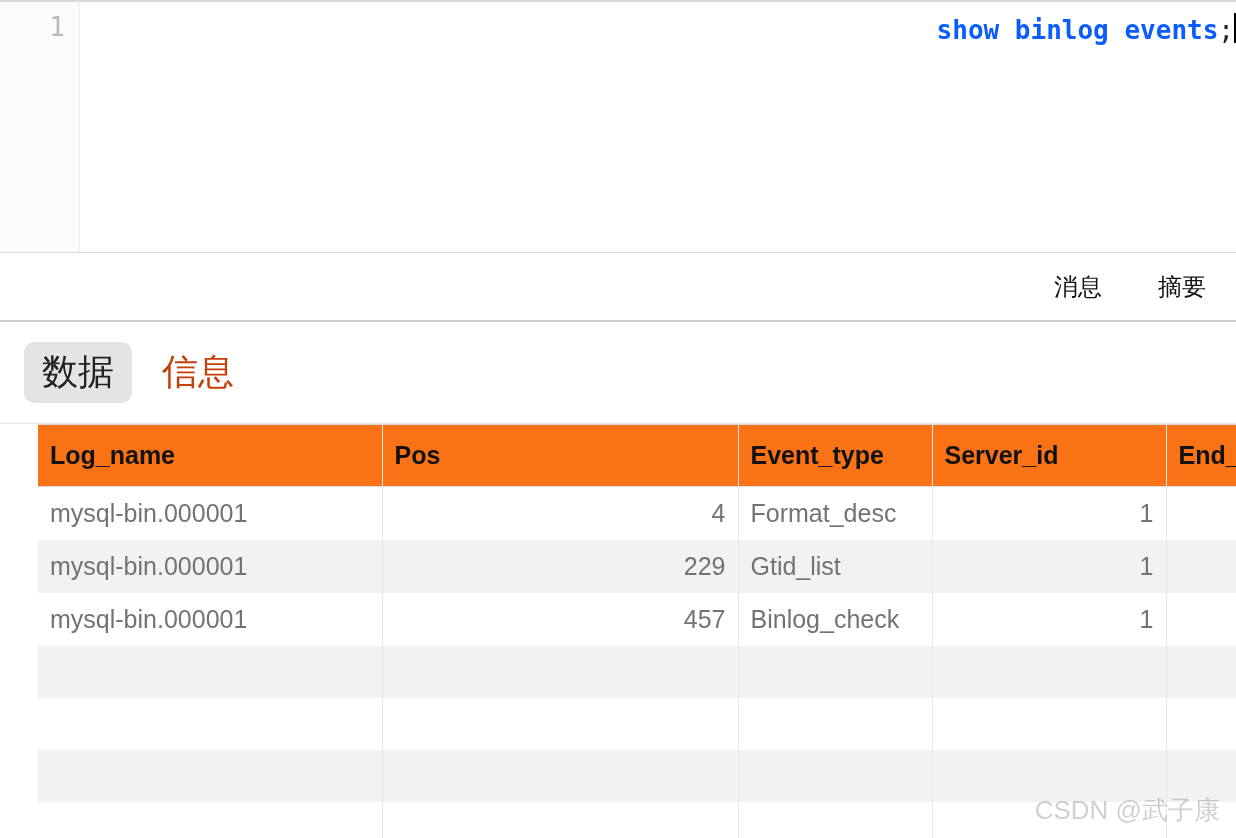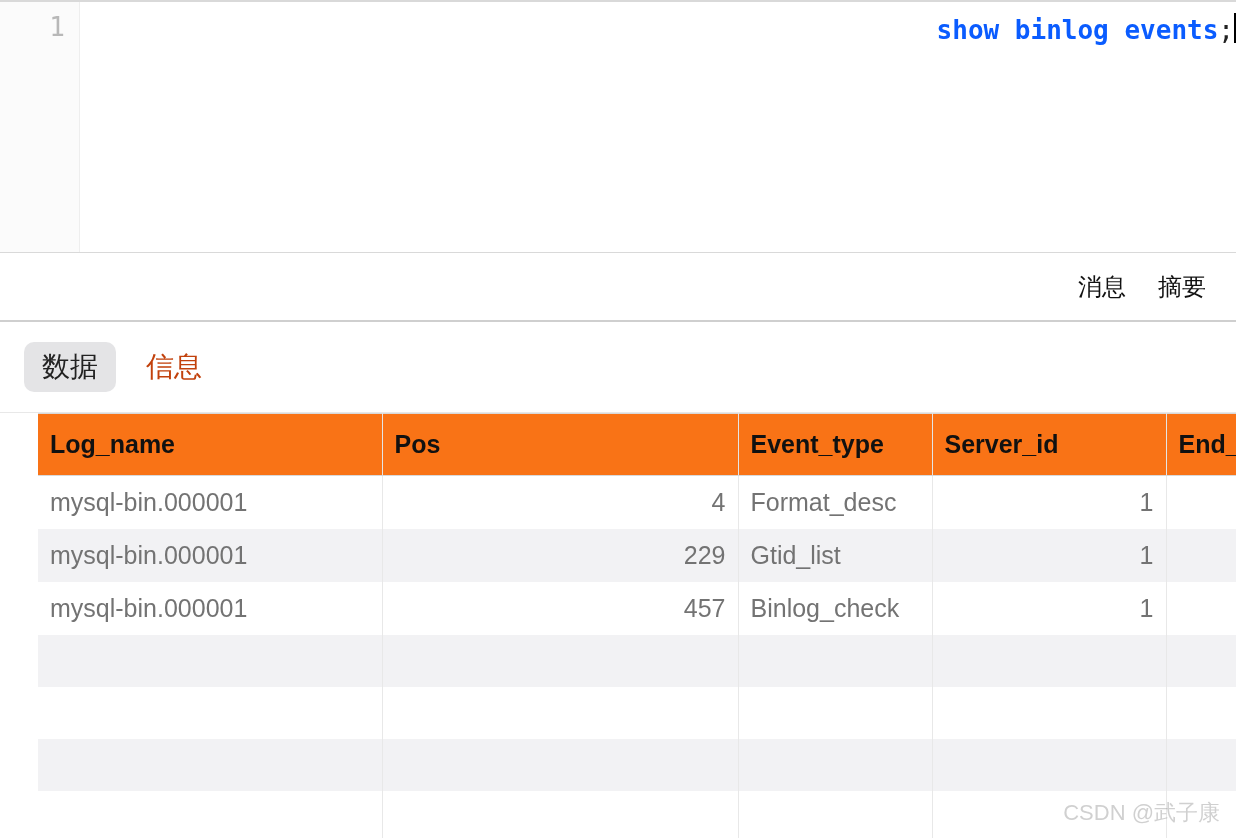--- a/index.html
+++ b/index.html
@@ -61,36 +61,37 @@
     justify-content: flex-end;
     gap: 24px;
     padding-right: 26px;
     font-size: 24px;
     background: #fff;
   }
   .out-tab {
     color: #111;
     padding: 6px 4px;
     cursor: default;
+    margin-left: 24px;
   }
   .out-tab.primary {
     background: #1977ff;
     color: #fff;
     border-radius: 8px;
     padding: 8px 16px;
     font-weight: 500;
   }
 
   
   .subtabs {
     display: flex;
     align-items: center;
     gap: 30px;
     padding: 20px 24px 20px 24px;
-    font-size: 28px;
+    font-size: 36px;
     border-bottom: 1px solid #e8e8e8;
   }
   .subtab {
     color: #c2410c;
     cursor: default;
   }
   .subtab.active {
     background: #e4e4e6;
     color: #222;
     border-radius: 10px;
@@ -139,21 +140,21 @@
   col.c-log  { width: 344px; }
   col.c-pos  { width: 356px; }
   col.c-evt  { width: 194px; }
   col.c-sid  { width: 234px; }
   col.c-end  { width: 120px; }
 
   .watermark {
     position: absolute;
     right: 16px;
     bottom: 10px;
-    font-size: 22px;
+    font-size: 26px;
     color: rgba(120,120,120,0.35);
     font-style: normal;
     pointer-events: none;
   }
 </style>
 </head>
 <body>
 
 <div class="editor-wrap">
   <div class="gutter">

